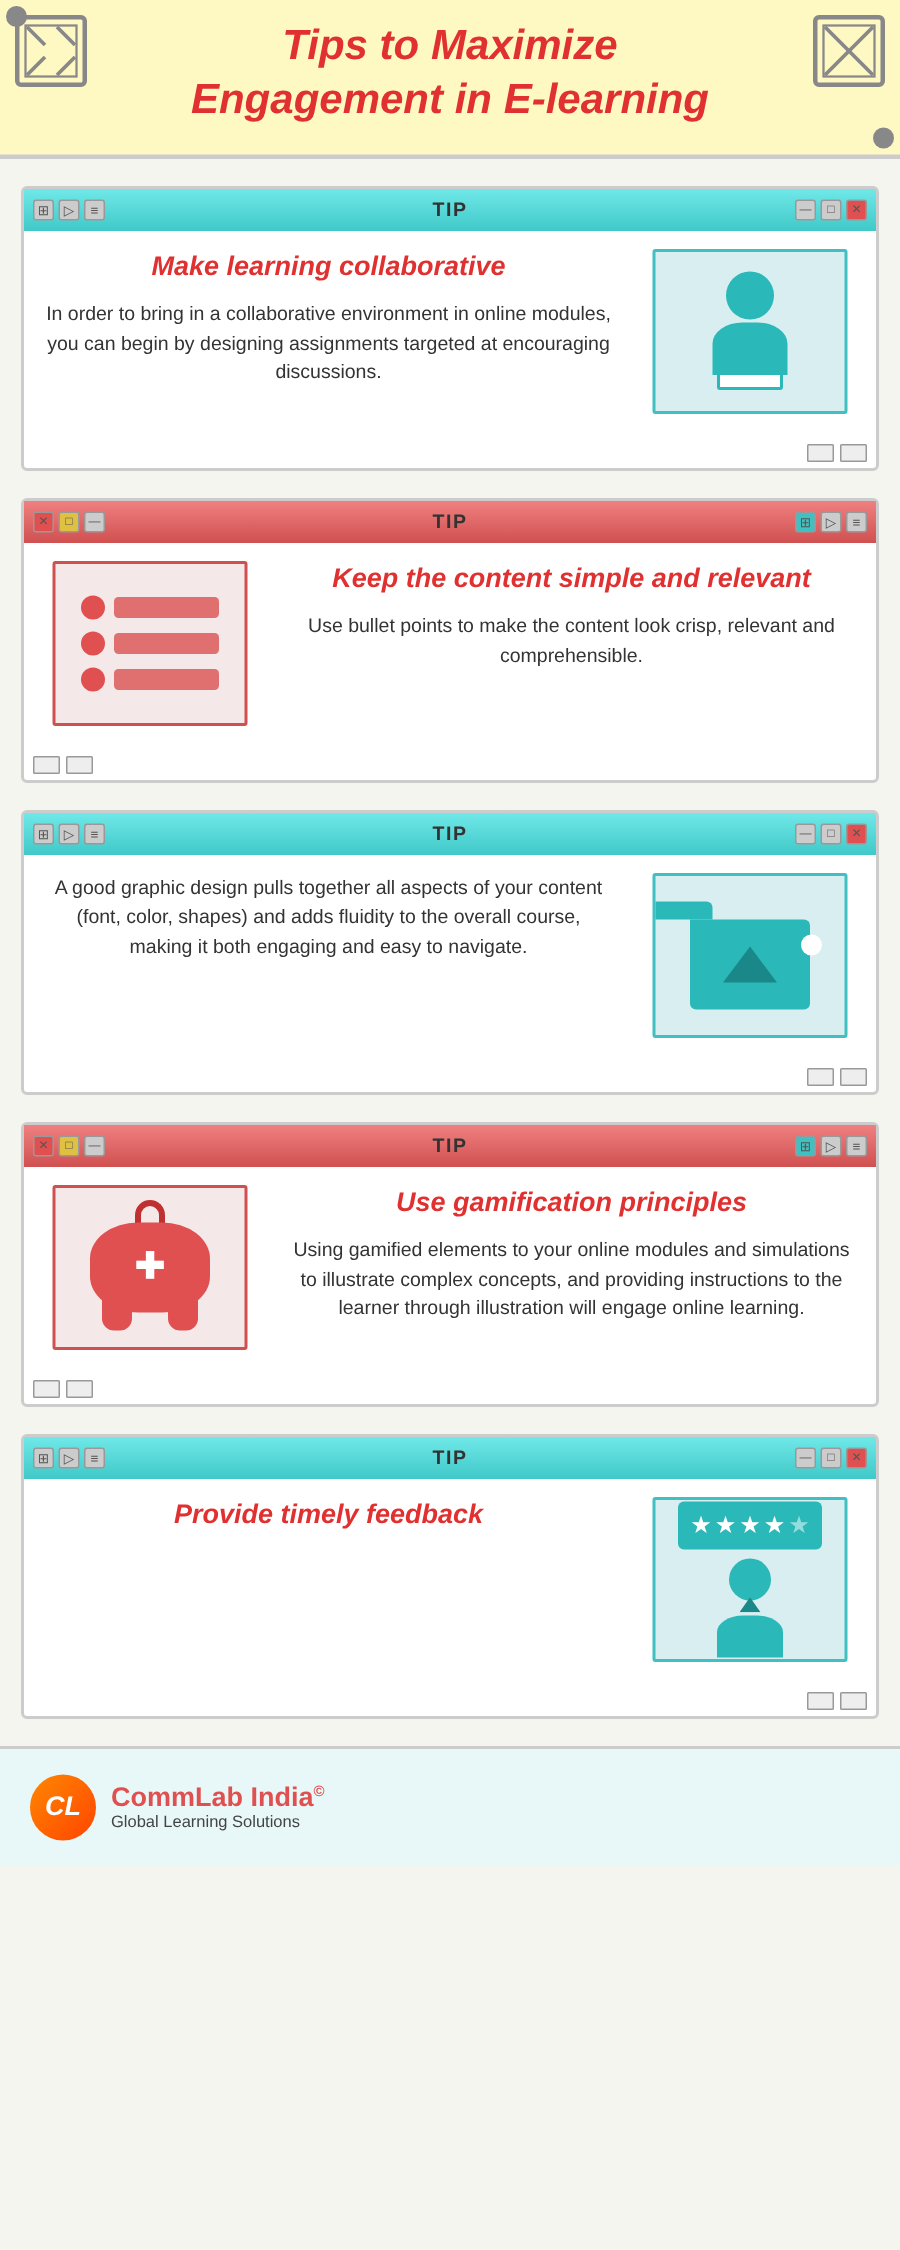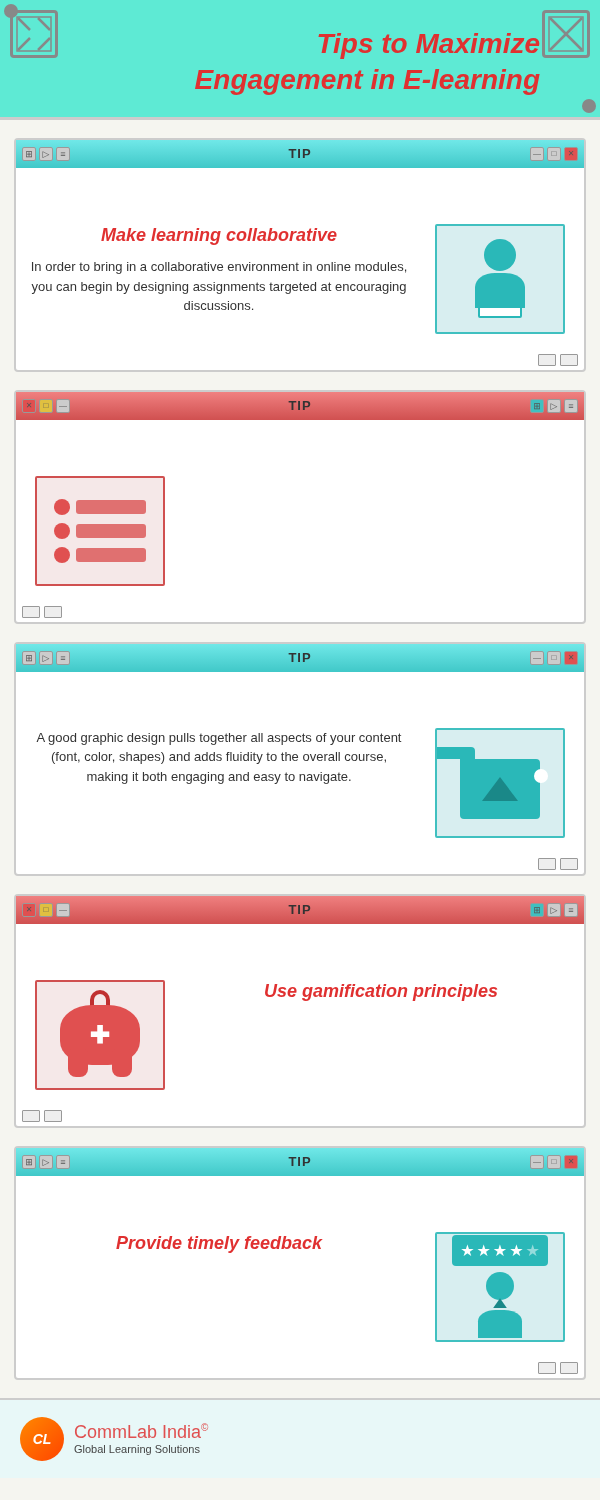--- a/index.html
+++ b/index.html
@@ -6,23 +6,23 @@
     body {
       width: 600px;
       min-height: 1500px;
       background: #f5f5f0;
       font-family: Arial, sans-serif;
       overflow-x: hidden;
     }
 
     
     .header {
-      background: #5eead4;
-      text-align: right;
-      padding: 26px 60px 18px 60px;
+      background: #fef9c3;
+      text-align: center;
+      padding: 12px 60px 18px 60px;
       position: relative;
       border-bottom: 3px solid #ccc;
     }
     .header h1 {
       font-size: 28px;
       color: #444;
       line-height: 1.3;
       font-weight: bold;
     }
     .header h1 span {
@@ -92,21 +92,20 @@
       font-size: 8px; color: #555; cursor: pointer;
     }
     .wc-btn.red { background: #e05050; }
     .wc-btn.yellow { background: #e0c040; }
     .wc-btn.teal { background: #40c0c0; }
 
     .tip-body {
       padding: 12px 14px 18px;
       display: flex;
       gap: 22px;
-      margin-top: 44px;
     }
     .tip-body.reverse { flex-direction: row-reverse; }
 
     .tip-text-area { flex: 1; }
     .tip-img-area {
       width: 140px; flex-shrink: 0;
       display: flex; align-items: flex-start; justify-content: center;
     }
 
     .tip-title {
@@ -255,24 +254,24 @@
       margin: 0 0 0 0;
       border-top: 2px solid #ccc;
       min-height: 80px;
     }
     .footer-left { font-size: 13px; color: #2ab8b8; text-align: left; line-height: 1.6; }
     .footer-right { display: flex; align-items: center; gap: 10px; }
     .cl-logo {
       width: 44px; height: 44px; border-radius: 50%;
       background: linear-gradient(135deg, #ff8800, #ff4400);
       display: flex; align-items: center; justify-content: center;
-      font-size: 14px; font-weight: bold; color: #fff; font-style: italic;
+      font-size: 18px; font-weight: bold; color: #fff; font-style: italic;
     }
     .footer-brand { display: flex; flex-direction: column; }
-    .footer-brand-name { font-size: 18px; font-weight: normal; color: #e05050; }
+    .footer-brand-name { font-size: 18px; font-weight: bold; color: #e05050; }
     .footer-brand-name sup { font-size: 10px; color: #e05050; }
     .footer-brand-sub { font-size: 11px; color: #444; }
   </style>
 </head>
 <body>
 
 <div class="header">
   <div class="header-icon-tl">
     <svg width="36" height="36" viewBox="0 0 36 36">
       <line x1="2" y1="2" x2="14" y2="14" stroke="#888" stroke-width="2.5"></line>
@@ -341,20 +340,22 @@
     </div>
     <span class="tip-titlebar-label">TIP</span>
     <div class="wc-right">
       <div class="wc-btn teal" style="font-size:9px;">⊞</div>
       <div class="wc-btn" style="font-size:9px;">▷</div>
       <div class="wc-btn" style="font-size:9px;">≡</div>
     </div>
   </div>
   <div class="tip-body reverse">
     <div class="tip-text-area">
+      <div class="tip-title">Keep the content simple and relevant</div>
+      <div class="tip-desc">Use bullet points to make the content look crisp, relevant and comprehensible.</div>
     </div>
     <div class="tip-img-area">
       <div class="img-frame" style="border-color:#d05050; background:#f5e8e8;">
         <div class="icon-bullets">
           <div class="bullet-row">
             <div class="bullet-dot"></div>
             <div class="bullet-line" style="width:70px;"></div>
           </div>
           <div class="bullet-row">
             <div class="bullet-dot"></div>
@@ -422,20 +423,21 @@
     <span class="tip-titlebar-label">TIP</span>
     <div class="wc-right">
       <div class="wc-btn teal" style="font-size:9px;">⊞</div>
       <div class="wc-btn" style="font-size:9px;">▷</div>
       <div class="wc-btn" style="font-size:9px;">≡</div>
     </div>
   </div>
   <div class="tip-body reverse">
     <div class="tip-text-area">
       <div class="tip-title">Use gamification principles</div>
+      <div class="tip-desc">Using gamified elements to your online modules and simulations to illustrate complex concepts, and providing instructions to the learner through illustration will engage online learning.</div>
     </div>
     <div class="tip-img-area">
       <div class="img-frame" style="border-color:#d05050; background:#f5e8e8;">
         <div style="position:relative; display:flex; flex-direction:column; align-items:center;">
           <div class="gamepad-hook"></div>
           <div class="icon-gamepad">
             <div class="gamepad-handle-l"></div>
             <div class="gamepad-handle-r"></div>
             <span class="gamepad-plus">✚</span>
           </div>

